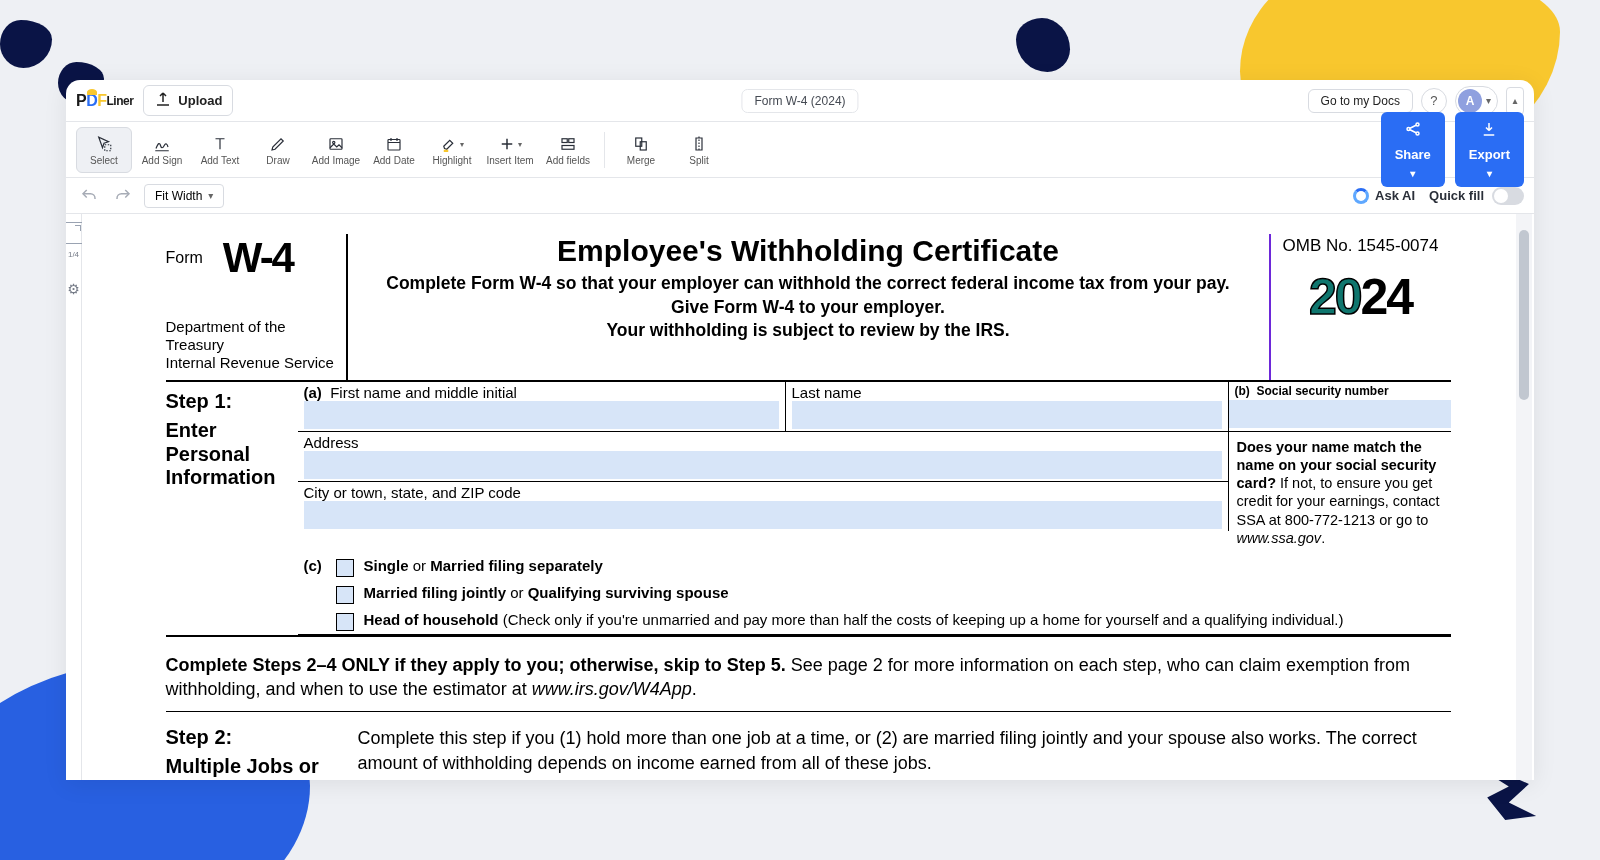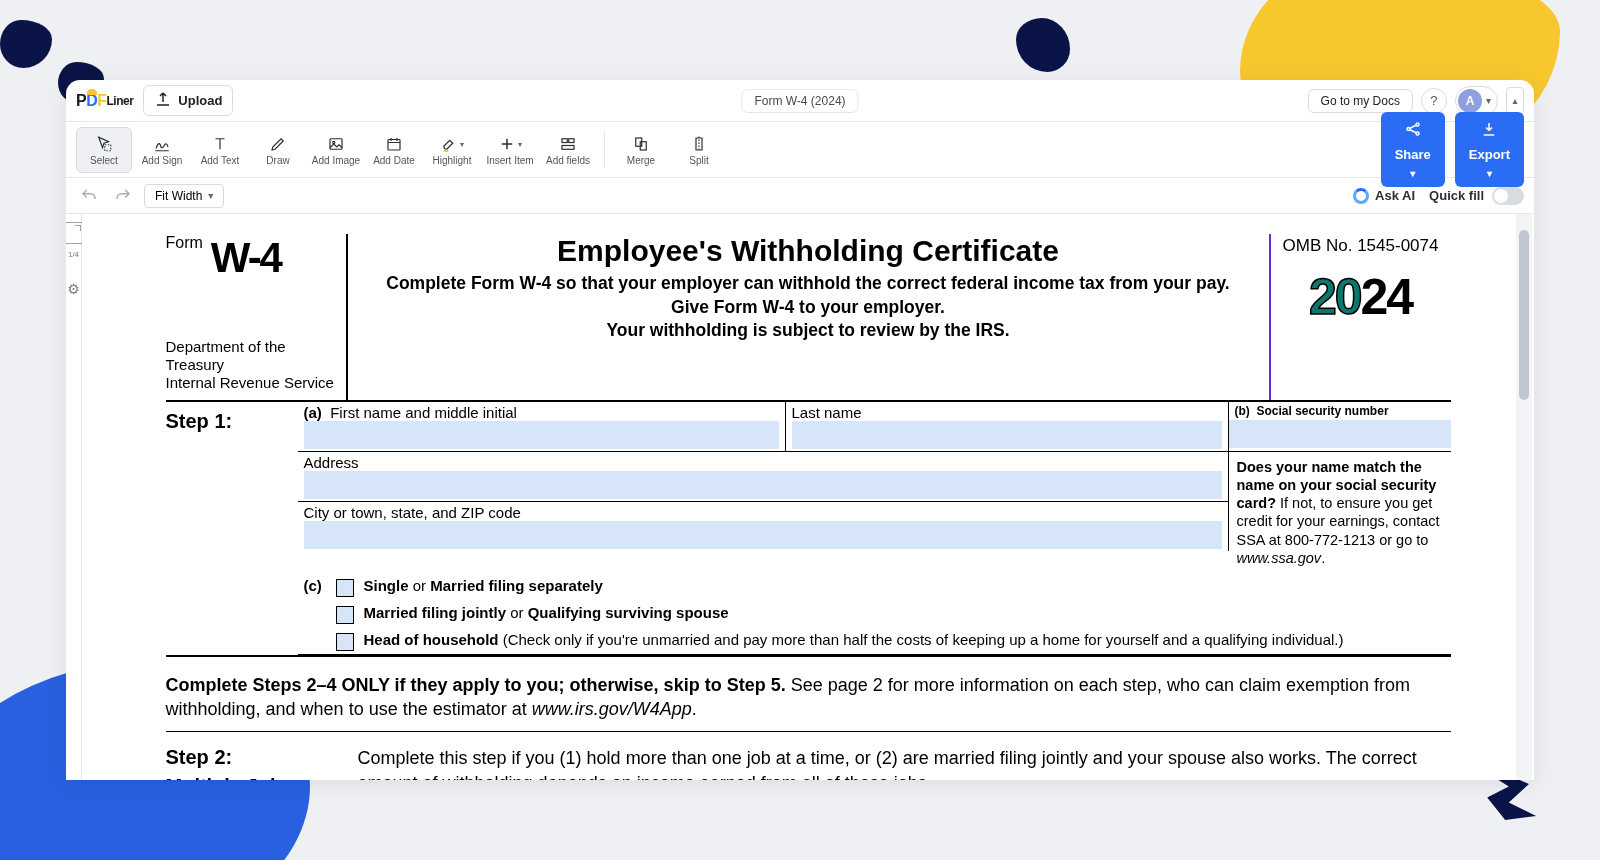--- a/index.html
+++ b/index.html
@@ -52,21 +52,21 @@
 .workspace{flex:1;display:flex;overflow:hidden;}
 .leftbar{width:16px;border-right:1px solid #e4e6ea;display:flex;flex-direction:column;align-items:center;padding-top:8px;gap:6px;}
 .pageglyph{width:20px;height:22px;border:1px solid #9aa3b2;border-radius:2px;display:flex;align-items:center;justify-content:center;position:relative;}
 .pageglyph::after{content:"";position:absolute;right:2px;top:2px;width:5px;height:5px;border-right:1px solid #9aa3b2;border-top:1px solid #9aa3b2;}
 .pagecount{font-size:8px;color:#767c88;}
 .gear{font-size:14px;color:#767c88;cursor:pointer;}
 .doc-area{flex:1;position:relative;background:#fff;display:flex;justify-content:center;overflow:hidden;}
 .doc{width:1285px;padding:20px 0 0 0;font-family:"Helvetica Neue",Arial,sans-serif;color:#000;}
 .formhead{display:flex;border-bottom:2px solid #000;}
 .fh-left{width:182px;border-right:2px solid #000;padding-bottom:8px;}
-.fh-left .form-w4{display:flex;align-items:flex-start;gap:8px;margin-bottom:56px;}
+.fh-left .form-w4{display:flex;align-items:center;gap:20px;margin-bottom:36px;}
 .fh-left .formtxt{font-size:16px;}
 .fh-left .w4{font-size:42px;font-weight:800;letter-spacing:-2px;}
 .deptlabel{font-size:15px;line-height:1.2;}
 .fh-center{flex:1;text-align:center;padding:0 12px 10px;}
 .fh-center h1{font-size:30px;font-weight:800;margin-bottom:4px;}
 .fh-center .subl{font-size:17.5px;font-weight:700;line-height:1.35;}
 .fh-right{width:182px;border-left:2px solid #6d28d9;text-align:center;padding-top:2px;}
 .omb{font-size:17px;padding-bottom:4px;}
 .year{font-size:50px;font-weight:800;letter-spacing:-2px;margin-top:8px;}
 .year .twenty{color:#0f766e;-webkit-text-stroke:1.5px #000;}
@@ -324,20 +324,21 @@
           </div>
           <div class="fh-right">
             <div class="omb">OMB No. 1545-0074</div>
             <div class="year"><span class="twenty">20</span><span>24</span></div>
           </div>
         </div>
 
         <div class="step1-row">
           <div class="step1-left">
             <div class="step-title">Step 1:</div>
+            <div class="step-sub">Enter Personal Information</div>
           </div>
           <div class="namebox">
             <div class="namerow">
               <div class="cell first">
                 <div class="lbl"><span class="l">(a)</span>&nbsp;&nbsp;<span>First name and middle initial</span></div>
                 <div class="field"></div>
               </div>
               <div class="cell last">
                 <div class="lbl">Last name</div>
                 <div class="field"></div>

